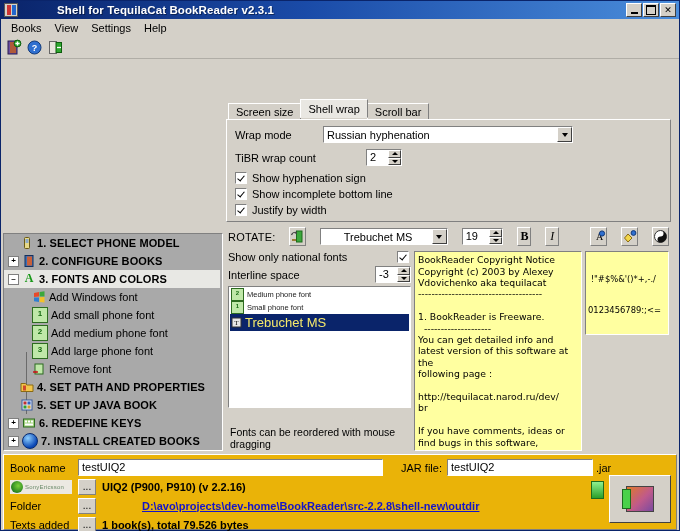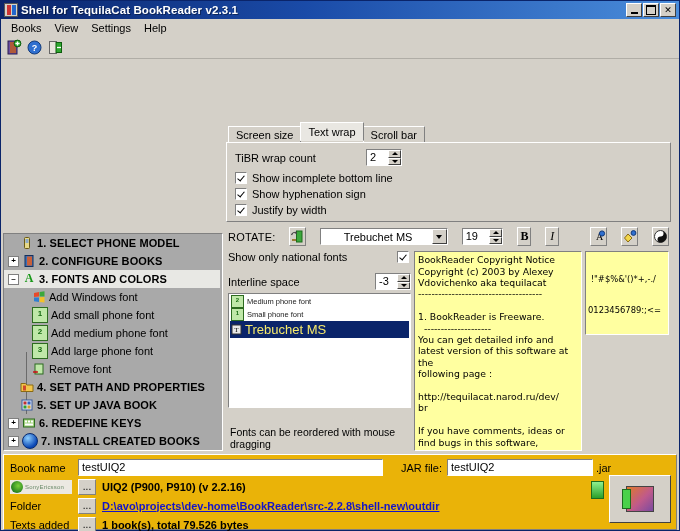--- a/index.html
+++ b/index.html
@@ -18,20 +18,21 @@
     display:flex;flex-direction:column;
     position:relative;
   }
   
   .titlebar{
     height:18px;flex:0 0 18px;
     background:linear-gradient(to right,#0a246a 0%,#1a4ba8 45%,#4a8ddb 100%);
     display:flex;align-items:center;
     padding:0 2px;
     color:#fff;
+    gap:36px;
   }
   .title-icon{
     width:14px;height:14px;margin:0 3px 0 1px;
     background:#d4d0c8;
     border:1px solid #555;
     position:relative;flex:0 0 14px;
     box-sizing:border-box;
   }
   .title-icon:before{
     content:"";position:absolute;left:2px;top:1px;width:4px;height:10px;
@@ -224,21 +225,21 @@
     font-size:11px;padding-left:3px;line-height:15px;box-sizing:border-box;
     overflow:hidden;white-space:nowrap;
   }
   .ellip{
     width:18px;height:16px;flex:0 0 18px;background:#d4d0c8;
     border:1px solid;border-color:#fff #808080 #808080 #fff;
     font-size:10px;text-align:center;line-height:13px;box-sizing:border-box;
     margin-right:6px;
   }
   .bval{font-size:11px;font-weight:bold;white-space:nowrap;}
-  .blink{font-size:11px;font-weight:bold;color:#1414c8;text-decoration:underline;white-space:nowrap;}
+  .blink{font-size:11px;font-weight:bold;color:#1414c8;text-decoration:underline;white-space:nowrap;margin-left:40px;}
   .logo{
     width:62px;height:14px;flex:0 0 62px;background:#ece9e2;
     display:flex;align-items:center;margin-right:6px;position:relative;overflow:hidden;
   }
   .logo .swirl{
     width:12px;height:12px;border-radius:50%;
     background:radial-gradient(circle at 60% 40%,#7ad13a,#1e7a1e 75%);
     margin-left:1px;flex:0 0 12px;
   }
   .logo .ltxt{font-size:6px;color:#6a8a6a;margin-left:2px;letter-spacing:.2px;}
@@ -451,48 +452,57 @@
         <span class="expander">+</span>
         <span class="ticon ic-globe"></span>
         <span class="tlabel">7. INSTALL CREATED BOOKS</span>
       </div>
     </div>
 
     <div class="right">
 
       <div class="tabstrip">
         <div class="tab">Screen size</div>
-        <div class="tab active">Text wrap</div>
+        <div class="tab active">Shell wrap</div>
         <div class="tab">Scroll bar</div>
       </div>
 
       <div class="tabpanel">
+        <div class="frow">
+          <div class="flabel" style="width:88px;">Wrap mode</div>
+          <div class="combo" style="flex:1 1 auto;max-width:250px;">
+            <span class="cval">Russian hyphenation</span>
+            <span class="combo-arrow">
+                <i></i>
+              </span>
+          </div>
+        </div>
 
         <div class="frow">
           <div class="flabel" style="width:131px;">TiBR wrap count</div>
           <div class="spin" style="width:36px;">
             <span class="sval">2</span>
             <span class="spin-btns">
               <div class="up">
                   <i></i>
                 </div>
               <div class="dn">
                   <i></i>
                 </div>
             </span>
           </div>
         </div>
 
         <div class="cbrow">
           <span class="cbox checked"></span>
-          <span>Show incomplete bottom line</span>
+          <span>Show hyphenation sign</span>
         </div>
         <div class="cbrow">
           <span class="cbox checked"></span>
-          <span>Show hyphenation sign</span>
+          <span>Show incomplete bottom line</span>
         </div>
         <div class="cbrow" style="margin-bottom:1px;">
           <span class="cbox checked"></span>
           <span>Justify by width</span>
         </div>
       </div>
 
       <div class="fonttoolbar">
         <span class="rot-label">ROTATE:</span>
         <span class="tbbtn">
@@ -541,21 +551,21 @@
               <path d="M7.5 1.5 a6 6 0 0 1 0 12 a3 3 0 0 1 0 -6 a3 3 0 0 0 0 -6" fill="#111"></path>
               <circle cx="7.5" cy="4.5" r="1" fill="#fff"></circle>
               <circle cx="7.5" cy="10.5" r="1" fill="#111"></circle>
             </svg>
         </span>
       </div>
 
       <div class="lower">
 
         <div class="fontpane">
-          <div class="frow" style="margin-bottom:10px;">
+          <div class="frow" style="margin-bottom:3px;">
             <div class="flabel" style="flex:1 1 auto;">Show only national fonts</div>
             <span class="cbox checked" style="margin-right:2px;"></span>
           </div>
           <div class="frow" style="margin-bottom:3px;">
             <div class="flabel" style="flex:1 1 auto;">Interline space</div>
             <span class="spin" style="width:36px;">
               <span class="sval">-3</span>
               <span class="spin-btns">
                 <div class="up">
                     <i></i>

